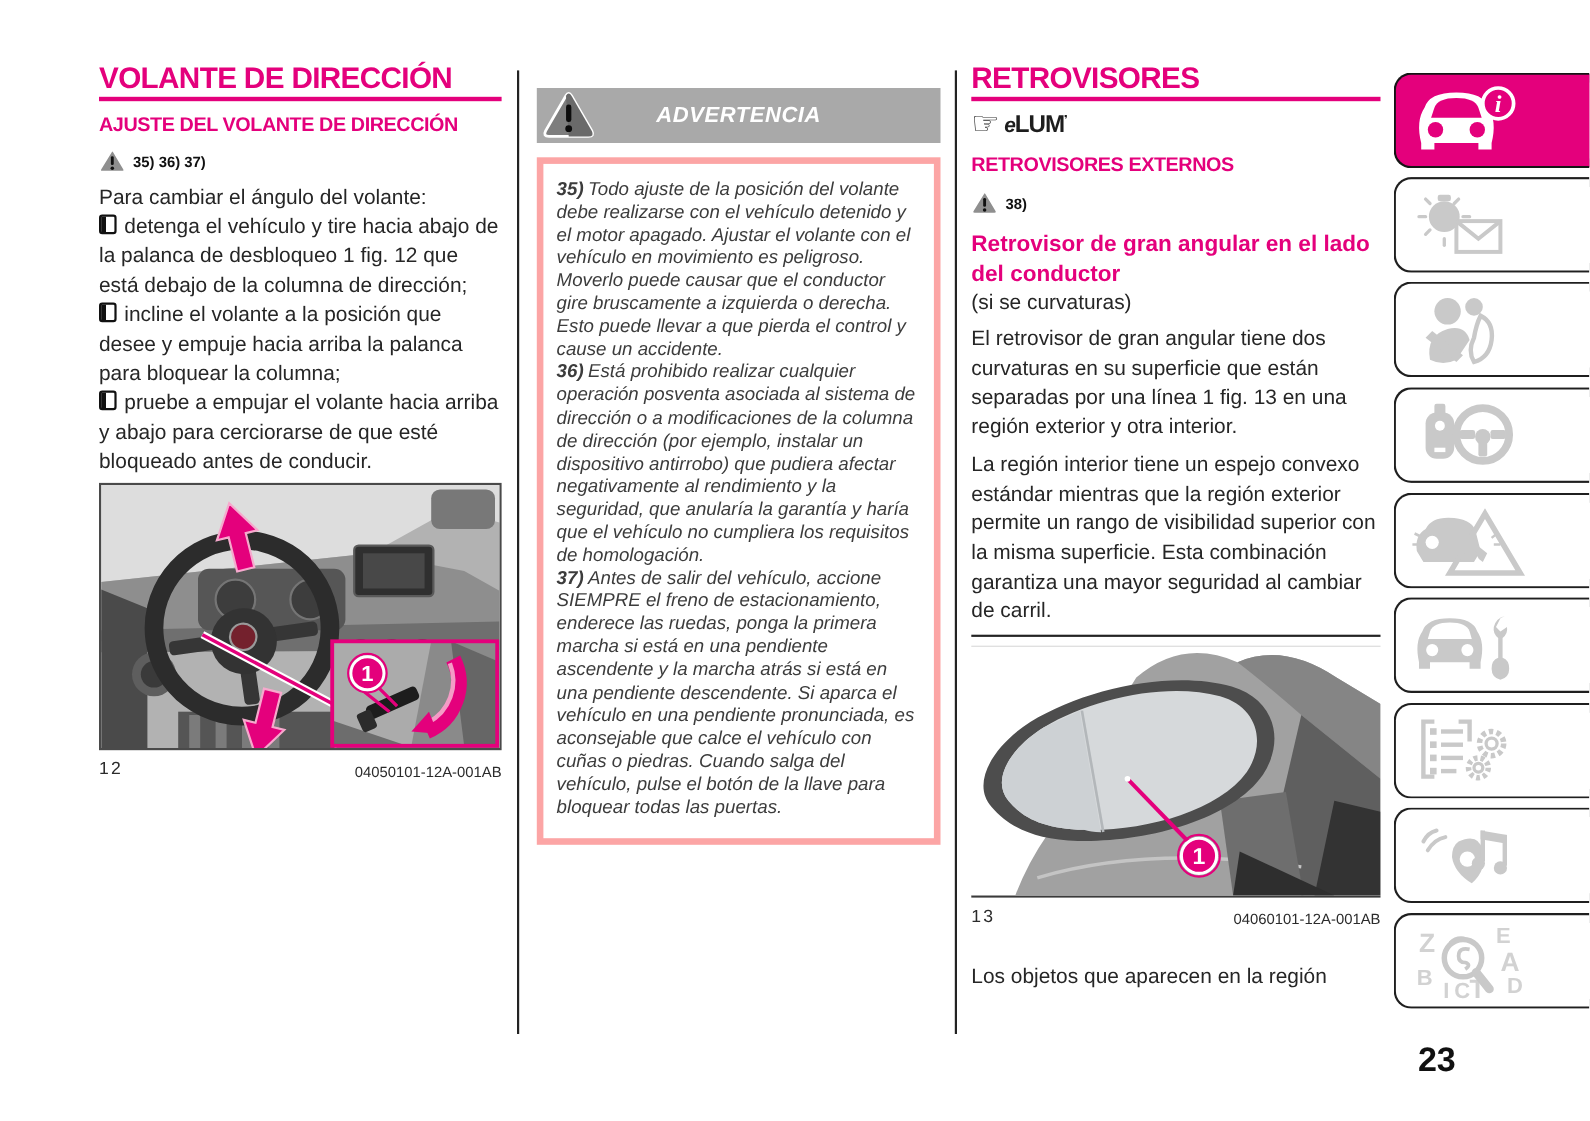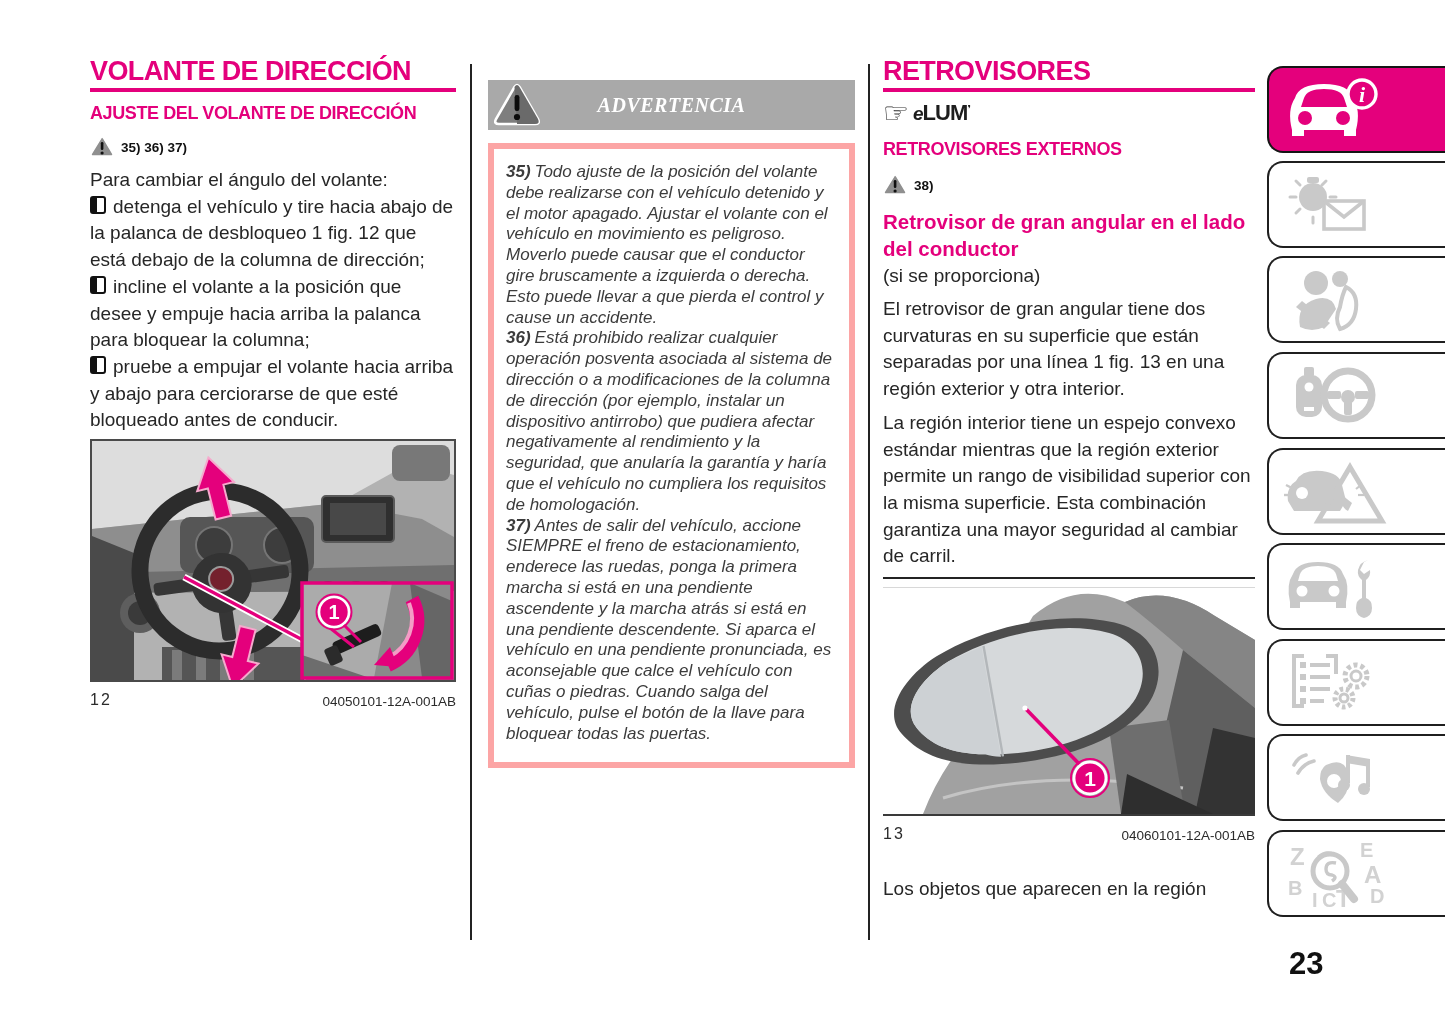--- a/index.html
+++ b/index.html
@@ -36,21 +36,21 @@
     margin-right:7px;vertical-align:-1px;
   }
   .fig{position:relative;margin-top:5px;border:2px solid #4a4a4a;line-height:0;}
   .fig svg{display:block;}
   .fig-caption{display:flex;justify-content:space-between;align-items:flex-end;margin-top:9px;}
   .fig-num{font-size:16px;color:#2b2b2b;letter-spacing:2px;}
   .fig-code{font-size:13.5px;font-weight:400;color:#2b2b2b;}
 
   
   .adv-bar{position:relative;height:50px;background:#a9a9a9;
-    display:flex;align-items:center;justify-content:center;font-family:Liberation Serif, serif;}
+    display:flex;align-items:center;justify-content:center;}
   .adv-bar .adv-title{font-size:20px;font-weight:700;font-style:italic;color:#fff;letter-spacing:0.5px;}
   .adv-tri{position:absolute;left:5px;top:3px;}
   .adv-box{margin-top:13px;border:6px solid #fca5a5;padding:13px 12px 18px 12px;}
   .adv-box p{margin:0;font-size:17px;line-height:20.8px;font-style:italic;color:#3c3c3c;}
   .adv-box b{font-weight:700;margin-right:4px;}
 
   
   .elum{margin-top:6px;display:flex;align-items:center;gap:4px;height:30px;}
   .elum .hand{font-size:29px;line-height:28px;color:#2e2e2e;}
   .elum .word{font-size:22px;font-weight:700;letter-spacing:-1px;color:#1d1d1d;
@@ -214,21 +214,21 @@
   <div class="warnrefs" style="margin-top:13px;">
     <svg width="24" height="22" viewBox="0 0 24 22">
       <path d="M11 2 Q12 0 13.4 2 L22.6 17.5 Q23.8 20 21 20 L3 20 Q0.2 20 1.5 17.5 Z" fill="#8f8f8f" stroke="#fff" stroke-width="1.4"></path>
       <rect x="10.8" y="6" width="2.6" height="8" rx="1.2" fill="#111"></rect>
       <circle cx="12.1" cy="17" r="1.6" fill="#111"></circle>
     </svg>
     <span>38)</span>
   </div>
 
   <p class="sub-pink">Retrovisor de gran angular en el lado del conductor</p>
-  <p class="avail">(si se proporciona)</p>
+  <p class="avail">(si se curvaturas)</p>
 
   <p class="body-p rc-p">El retrovisor de gran angular tiene dos curvaturas en su superficie que están separadas por una línea 1 fig. 13 en una región exterior y otra interior.</p>
   <p class="body-p rc-p">La región interior tiene un espejo convexo estándar mientras que la región exterior permite un rango de visibilidad superior con la misma superficie. Esta combinación garantiza una mayor seguridad al cambiar de carril.</p>
 
   <div class="hdiv"></div>
 
   <div class="fig fig-right">
     <svg width="372" height="226" viewBox="0 0 372 226">
       <rect width="372" height="226" fill="#ffffff"></rect>
 

